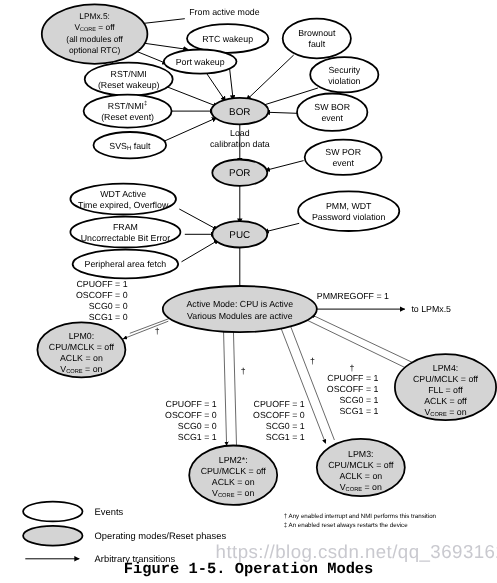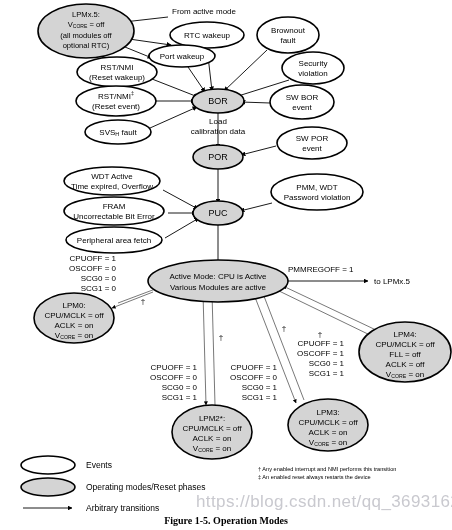--- a/index.html
+++ b/index.html
@@ -24,23 +24,23 @@
   }
   .ellipse-event{fill:#ffffff;stroke:#000000;stroke-width:1.6;}
   .ellipse-mode{fill:#d4d4d4;stroke:#000000;stroke-width:1.6;}
   .edge{stroke:#000000;stroke-width:0.9;fill:none;}
   .edge-thin{stroke:#555555;stroke-width:0.8;fill:none;}
   .caption{
     position:absolute;
     left:0;right:0;
     bottom:4px;
     text-align:center;
-    font-size:10px;
+    font-size:14px;
     font-weight:bold;
-    font-family:Liberation Serif, serif;
+    font-family:Liberation Mono, monospace;
   }
   .watermark{
     position:absolute;
     left:196px;top:492px;
     font-size:17px;
     color:#c9c9cf;
     font-family:"Liberation Sans", sans-serif;
     white-space:nowrap;
     letter-spacing:0.4px;
   }

